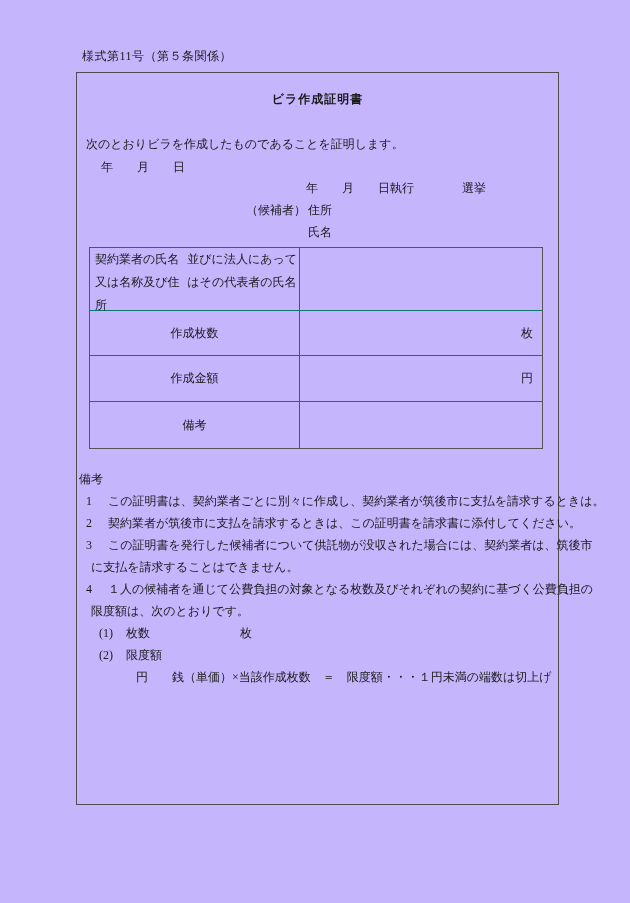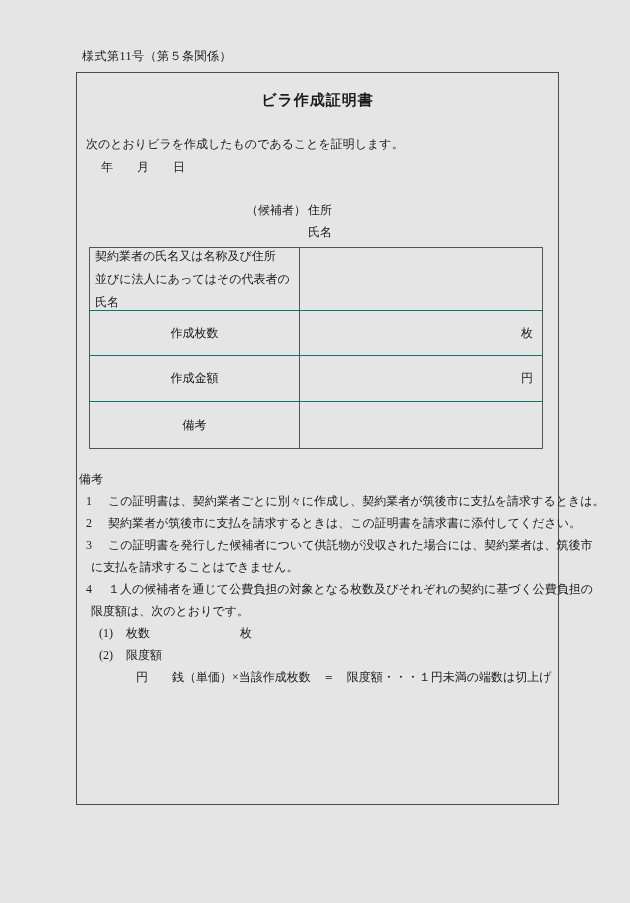--- a/index.html
+++ b/index.html
@@ -1,20 +1,20 @@
 <!DOCTYPE html>
 <html><head>
 <meta charset="utf-8">
 <style>
   html, body { margin: 0; padding: 0; background: #ffffff; }
   .sheet {
     position: relative;
     width: 630px;
     height: 903px;
-    background: #e5e5e5;
+    background: #c4b5fd;
     font-family: "Liberation Serif", "DejaVu Serif", serif;
     color: #1b1b1b;
     font-size: 12px;
     overflow: hidden;
   }
   .form-number {
     position: absolute;
     left: 82px;
     top: 48px;
     font-size: 12px;
@@ -26,21 +26,21 @@
     top: 72px;
     width: 481px;
     height: 731px;
     border: 1px solid #4d4d4d;
   }
   .cert-title {
     position: absolute;
     left: 0; right: 0;
     top: 18px;
     text-align: center;
-    font-size: 15px;
+    font-size: 12px;
     font-weight: 600;
     letter-spacing: 1px;
   }
   .statement { position: absolute; left: 9px; top: 63px; }
   .date-line { position: absolute; left: 24px; top: 86px; }
   .election-line { position: absolute; left: 229px; top: 107px; }
   .candidate-line { position: absolute; left: 169px; top: 129px; }
   .candidate-line .addr { margin-left: 2px; font-family: Liberation Serif, serif; }
   .name-line { position: absolute; left: 231px; top: 151px; }
 
@@ -50,21 +50,20 @@
     top: 174px;
     width: 452px;
     border: 1px solid #555;
   }
   .t-row { display: flex; }
   .t-row + .t-row { border-top: 1px solid #0f766e; }
   .t-label {
     width: 210px;
     border-right: 1px solid #555;
     display: flex;
-    flex-direction: column;
     justify-content: center;
     box-sizing: border-box;
   }
   .t-label.left { align-items: flex-start; padding-left: 5px; line-height: 23px; }
   .t-label.center { align-items: center; }
   .t-value {
     flex: 1;
     display: flex;
     align-items: center;
     justify-content: flex-end;
@@ -101,20 +100,21 @@
   <div class="form-number">様式第11号（第５条関係）</div>
 
   <div class="outer-box">
 
     <div class="cert-title">ビラ作成証明書</div>
 
     <div class="statement">次のとおりビラを作成したものであることを証明します。</div>
 
     <div class="date-line">年　　月　　日</div>
 
+    <div class="election-line">年　　月　　日執行　　　　選挙</div>
 
     <div class="candidate-line">
       <span>（候補者）</span><span class="addr">住所</span>
     </div>
 
     <div class="name-line">氏名</div>
 
     <div class="contract-table">
       <div class="t-row r1">
         <div class="t-label left">

